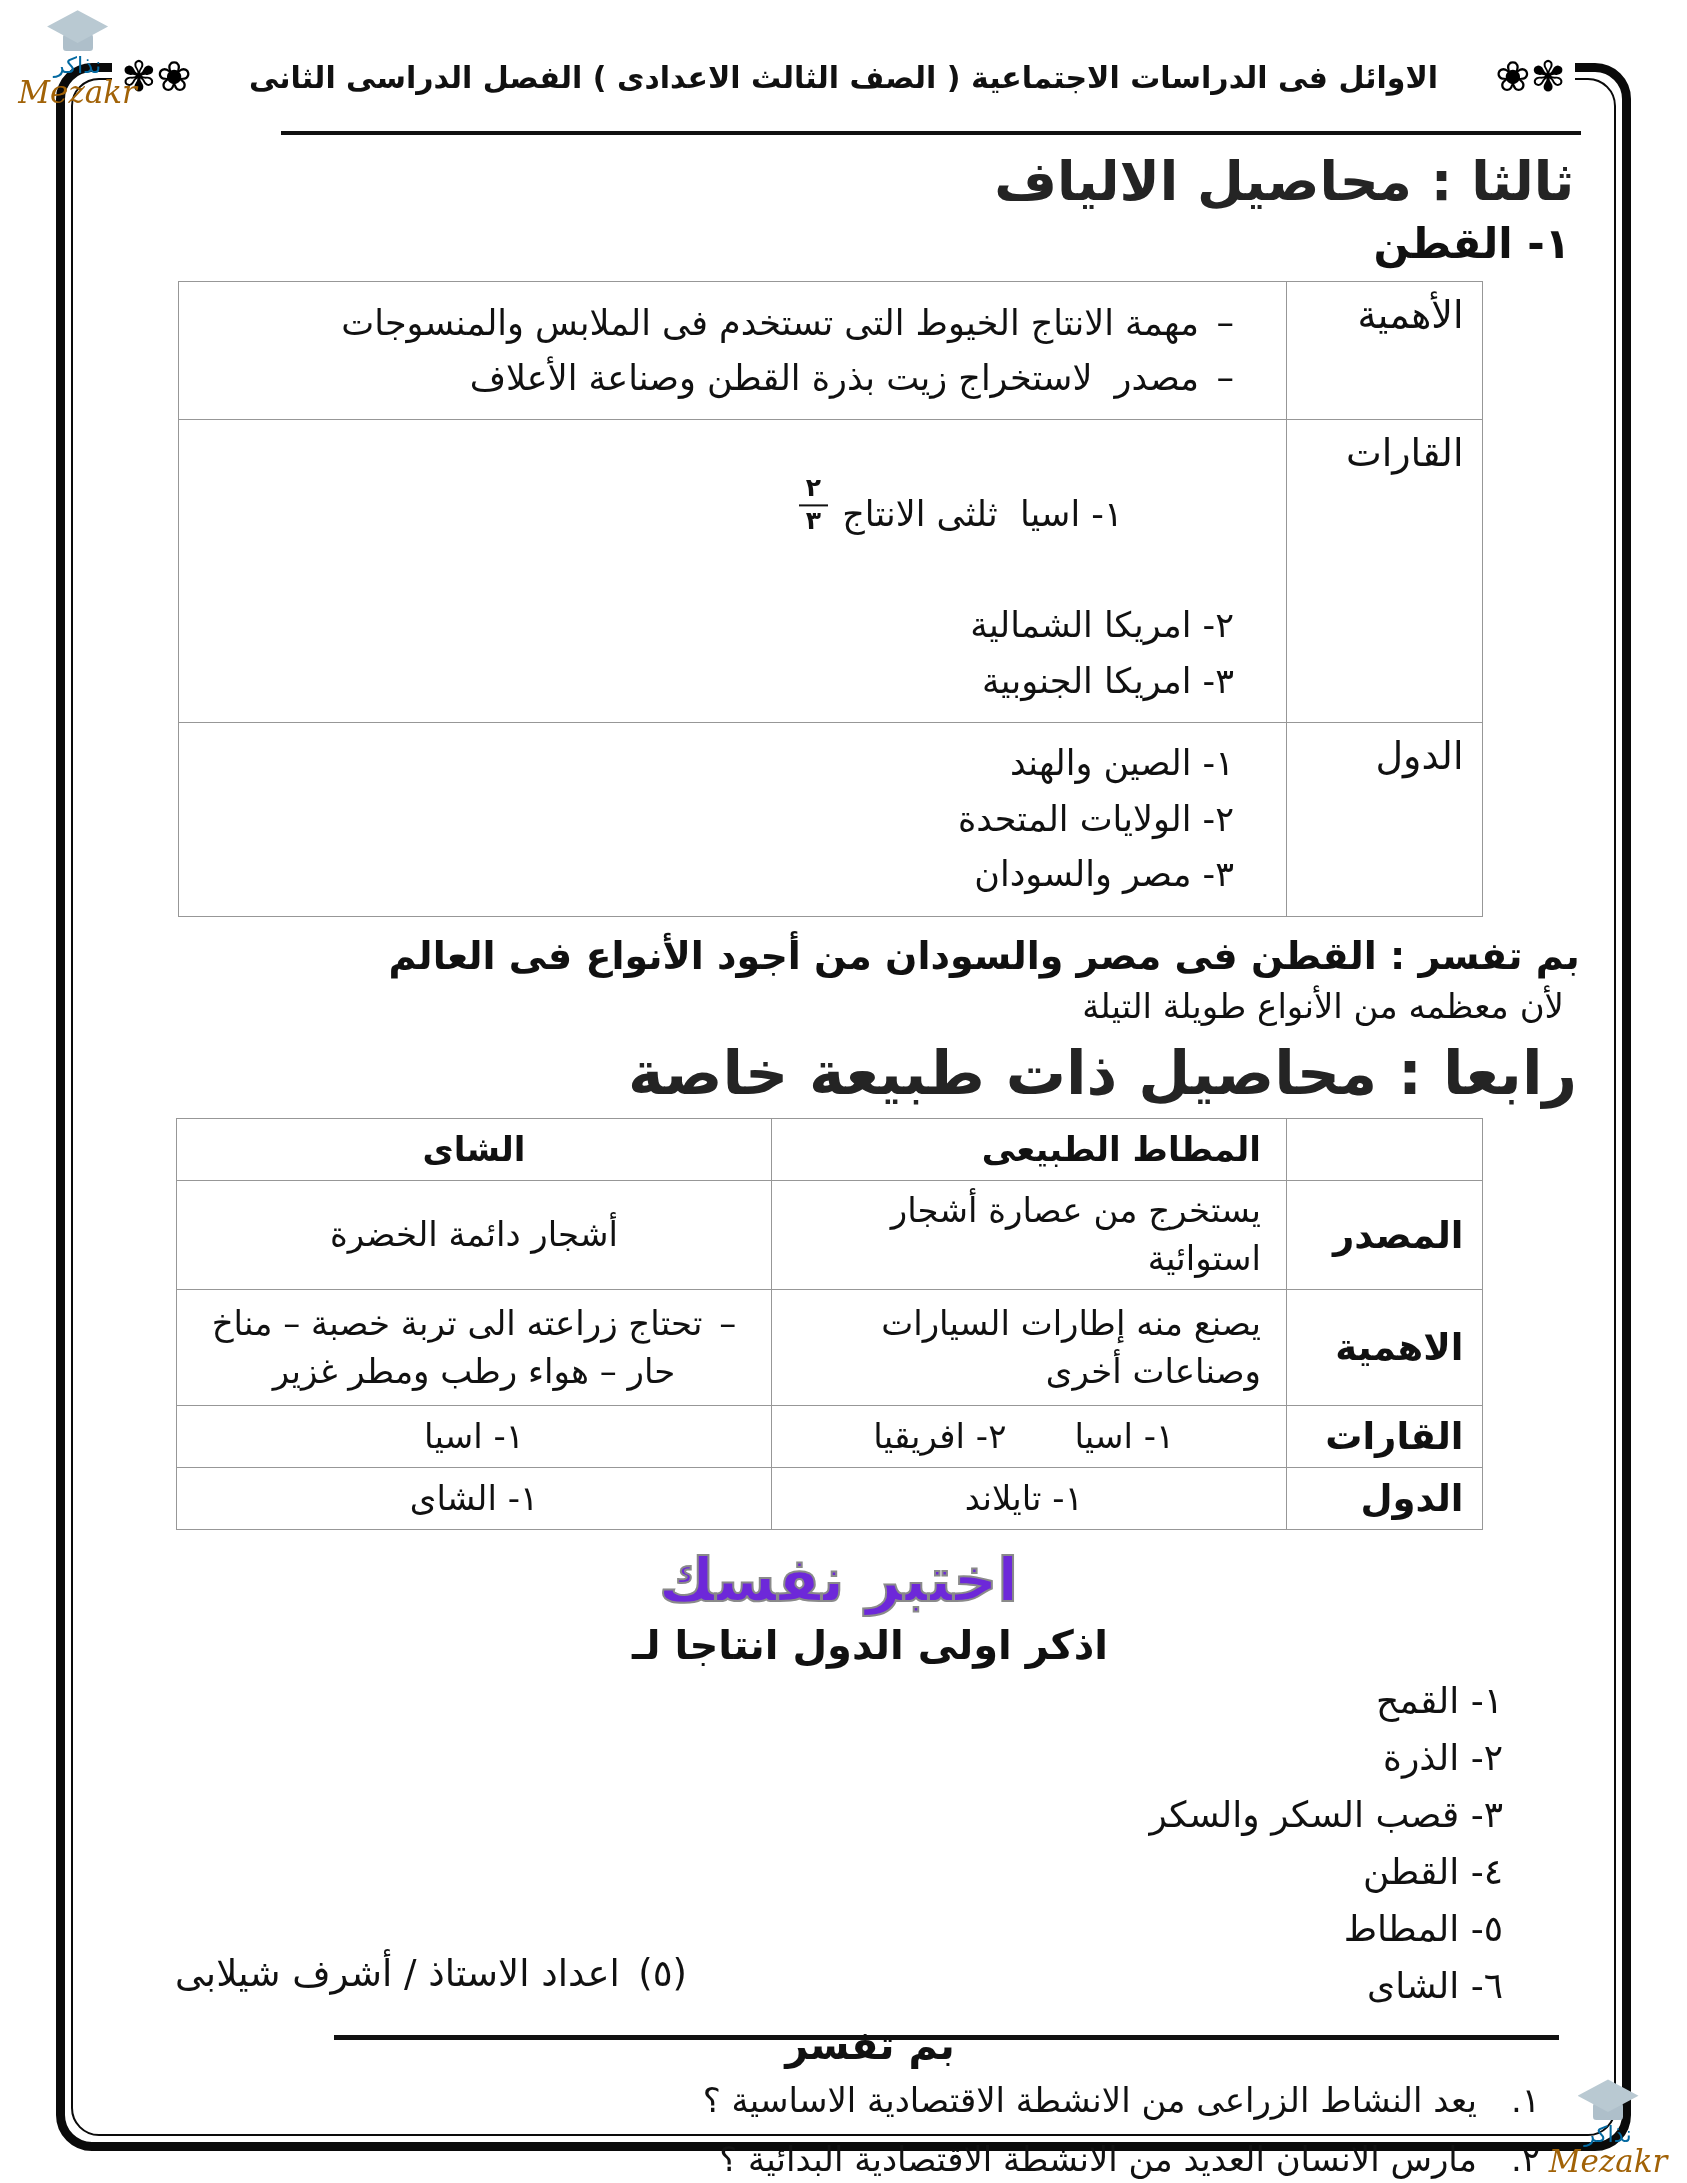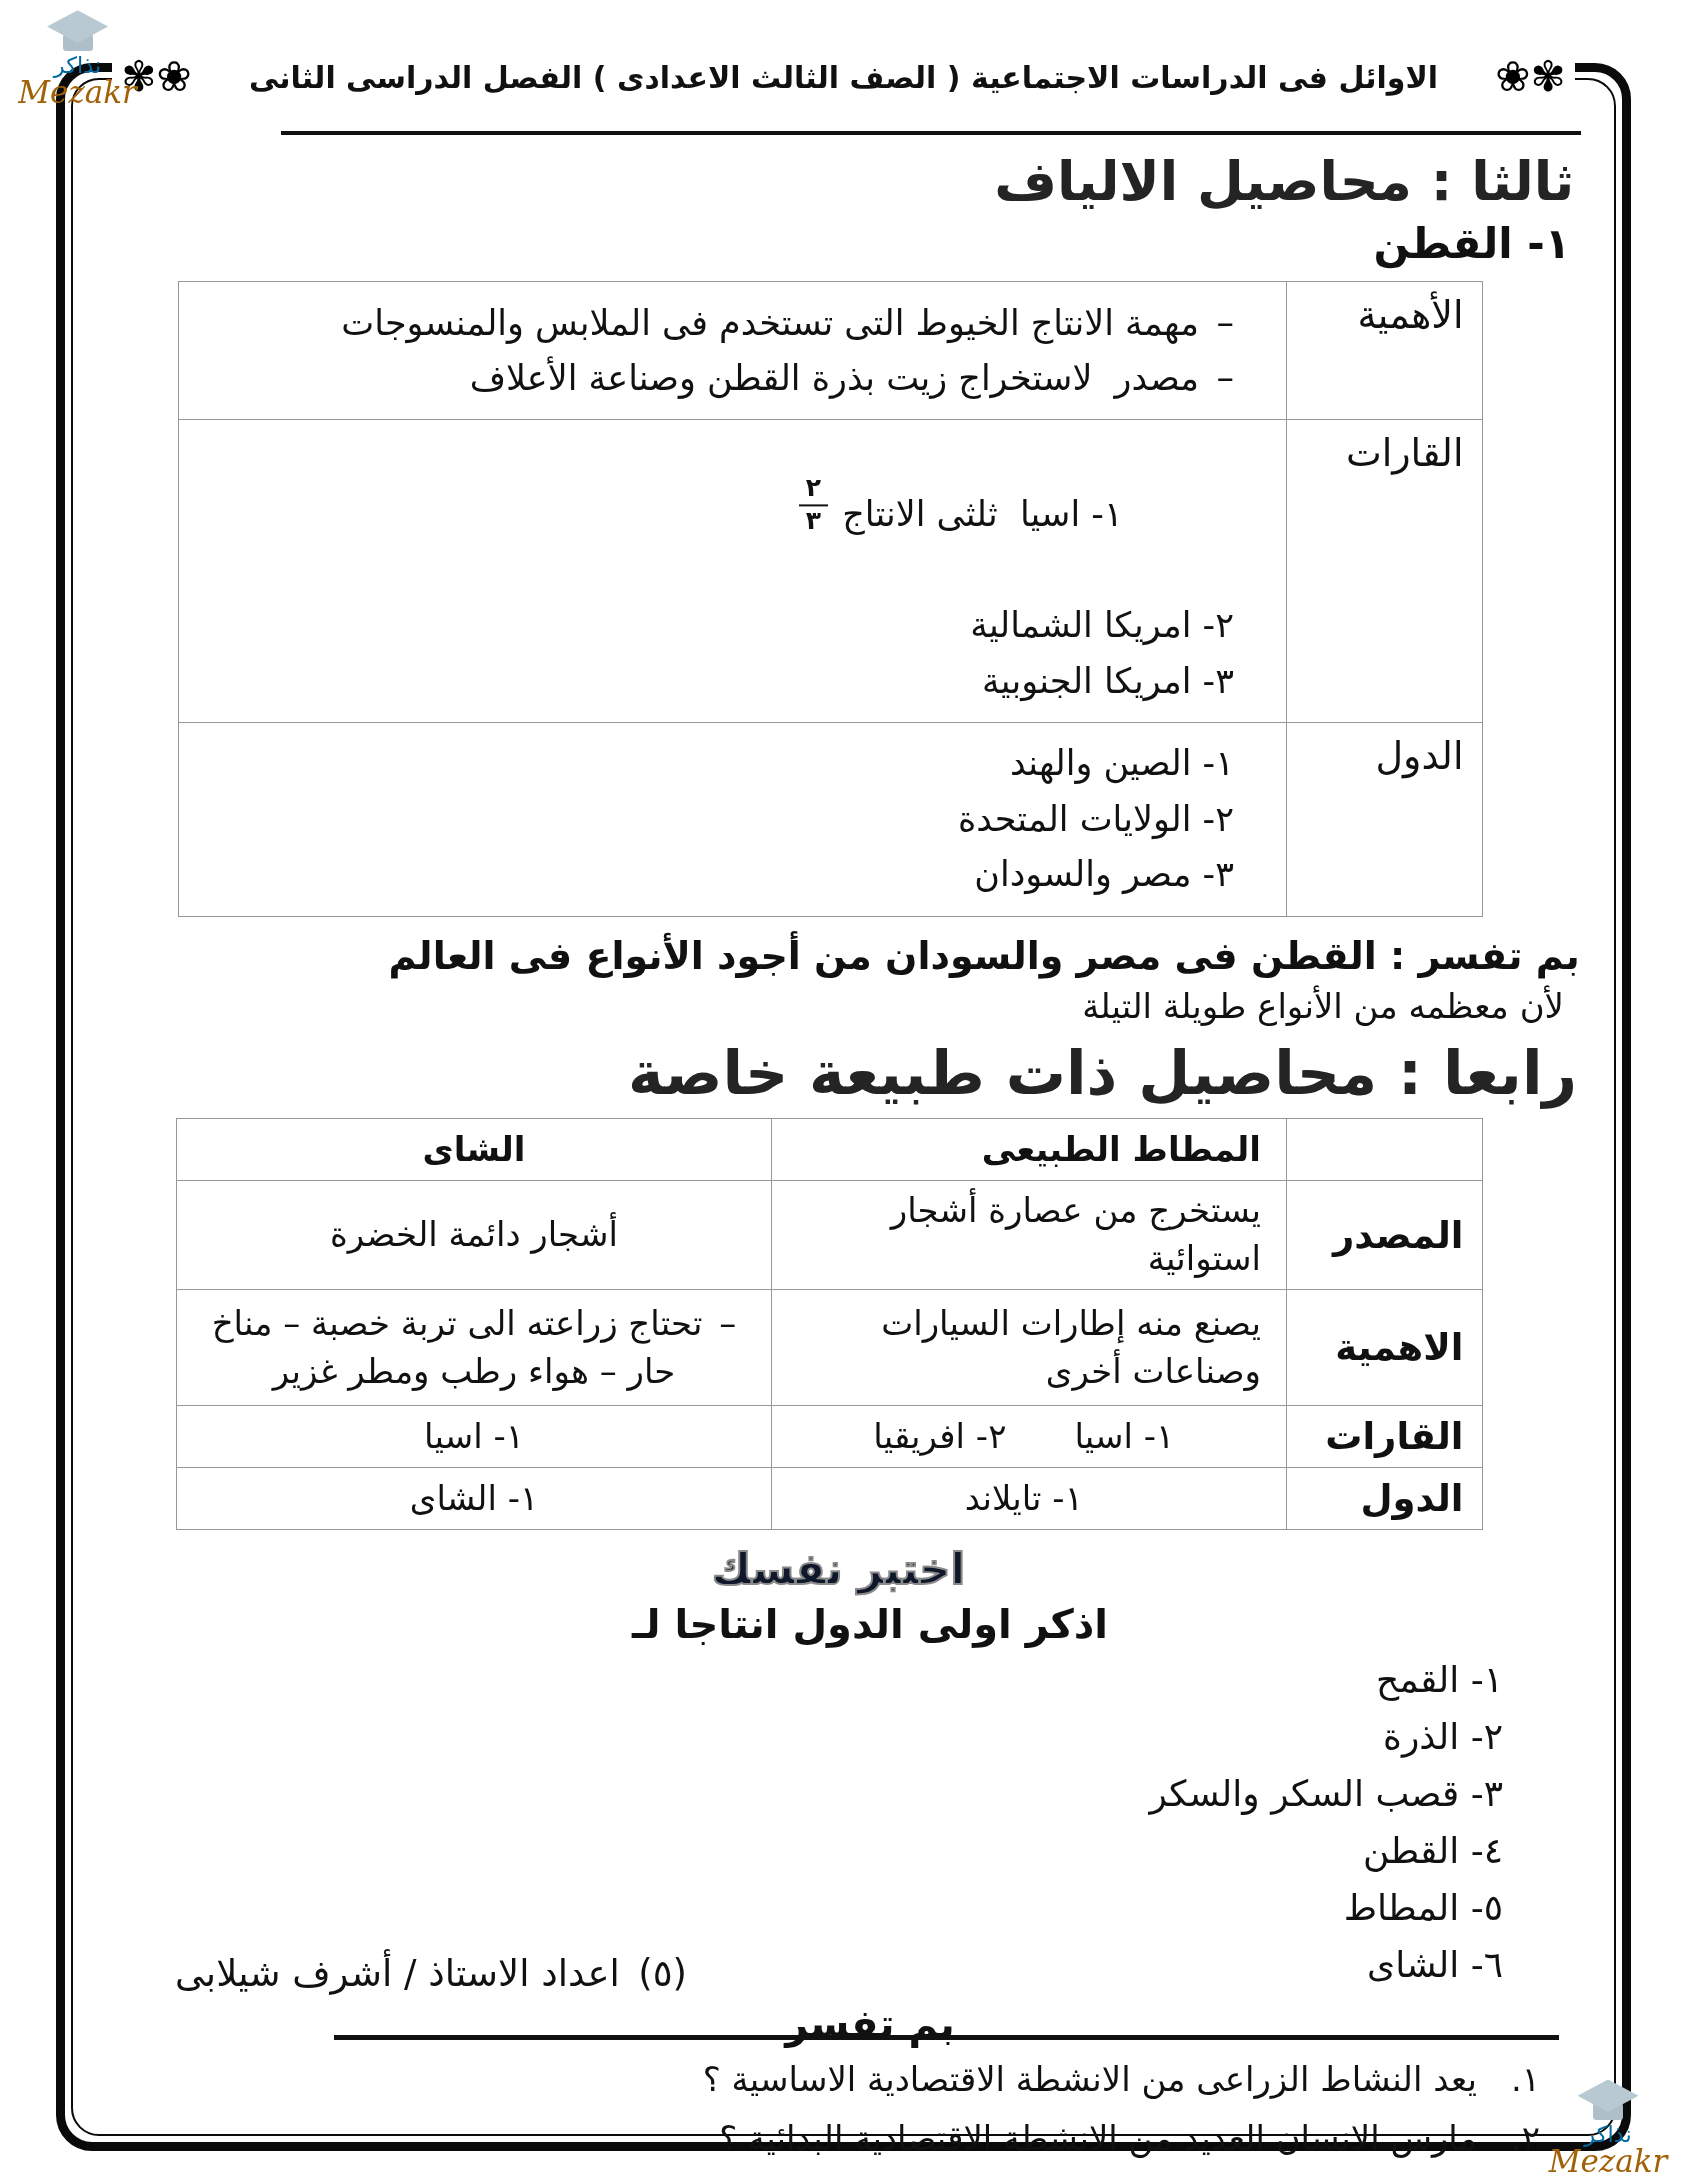--- a/index.html
+++ b/index.html
@@ -87,22 +87,22 @@
               padding: 5.3px 18.5px 5.3px 0; vertical-align: middle; }
   .t2 .rub { width: 515px; font-size: 34px; line-height: 1.4; text-align: right;
              padding: 6.6px 25px 6.6px 14.6px; vertical-align: middle; white-space: pre-wrap; }
   .t2 .tea { width: 595px; font-size: 34px; line-height: 1.4; text-align: center;
              padding: 6.6px 16px; vertical-align: middle; white-space: pre-wrap; }
   .t2 .s1 { height: 63px; } .t2 .s2 { height: 116px; } .t2 .s3 { height: 58px; } .t2 .s4 { height: 60px; }
   .t2 .center { text-align: center; }
 
   
   .quiz-title {
-    text-align: center; font-size: 43px; font-weight: bold;
-    color: #0f172a; -webkit-text-stroke: 2px #8a8a8a;
+    text-align: center; font-size: 61px; font-weight: bold;
+    color: #6d28d9; -webkit-text-stroke: 2px #8a8a8a;
     margin: 14.6px 79px 6.6px 0; letter-spacing: 1.3px;
   }
   .quiz-heading { font-size: 40px; font-weight: bold; margin: 6.6px 16px 12px 0; text-align: center; }
   .list-item { font-size: 36px; margin: 0 78px 16px 0; white-space: pre-wrap; }
   .q-item { font-size: 34px; margin: 0 41px 18.5px 0; white-space: pre-wrap; }
 
   
   .footer-rule { position: absolute; top: 2035px; left: 334px; width: 1225px; height: 4.6px; background: #111; z-index: 2; }
   .footer-text { position: absolute; top: 1952px; left: 175px; width: 1406px; text-align: left;
                  direction: rtl; font-size: 37px; font-weight: normal; z-index: 2; white-space: pre-wrap; }

